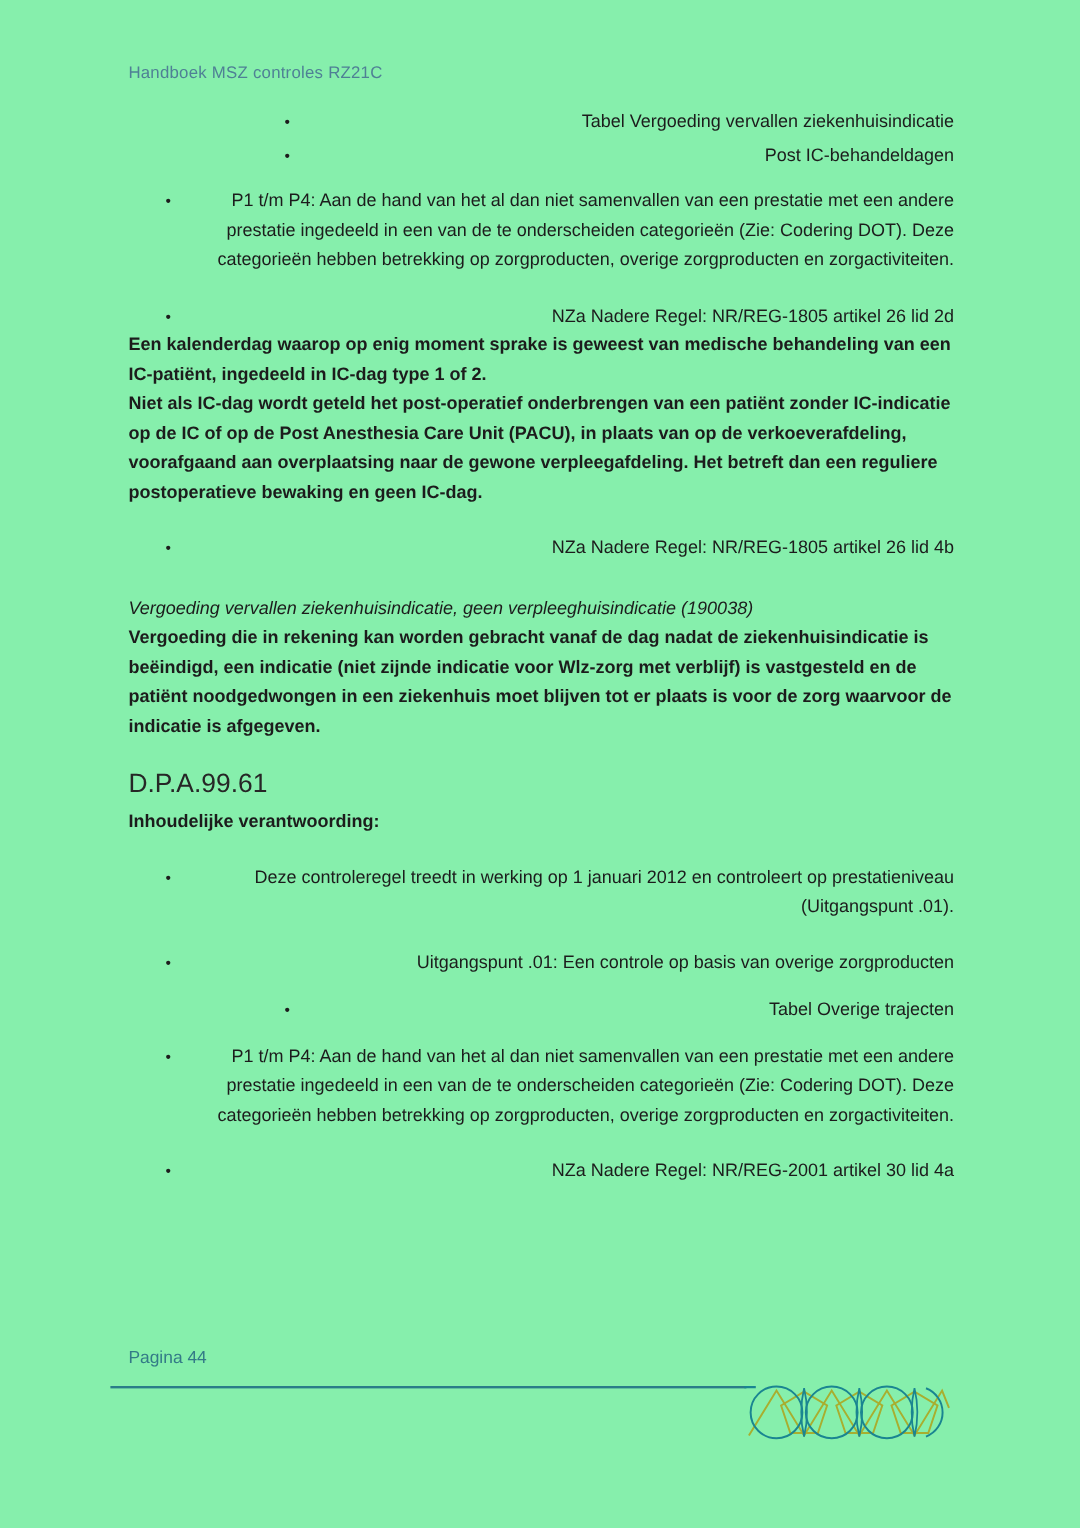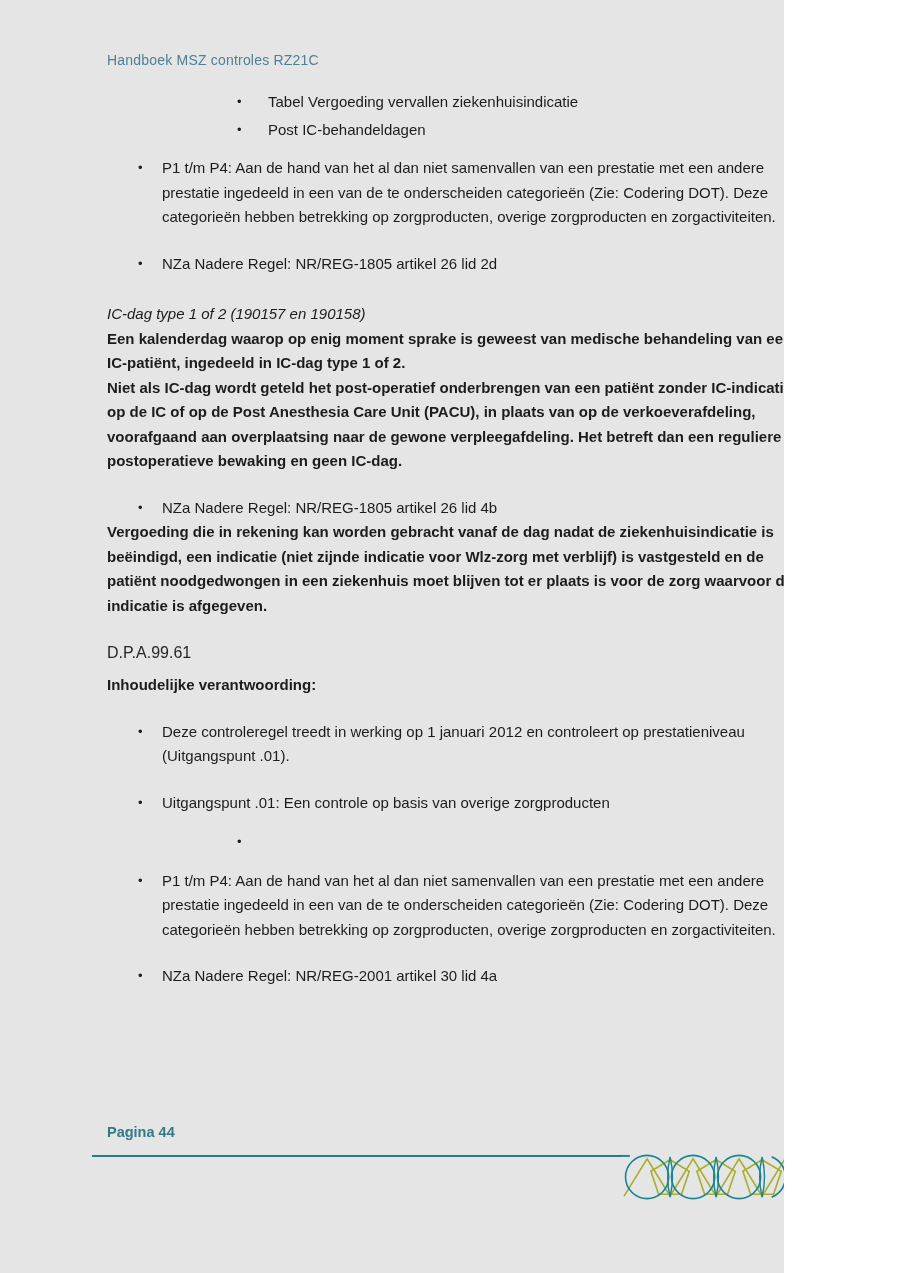--- a/index.html
+++ b/index.html
@@ -7,54 +7,54 @@
     --footer-text:#337a87;
     --rule:#2a7d88;
     --logo-teal:#1a8591;
     --logo-olive:#a8ae2f;
     --body-text:#1c1c1c;
     --heading-text:#262626;
   }
   html,body{margin:0;padding:0;background:#ffffff;}
   .page{
     position:relative;
-    width:784px;height:1273px;
-    background:#e5e5e5;
+    width:900px;height:1273px;
+    background:#86efac;
     overflow:hidden;
     font-family:"Liberation Sans", sans-serif;
     color:var(--body-text);
   }
   .doc-header{
     position:absolute;top:52px;left:107px;
     font-size:14px;letter-spacing:0.2px;
     color:var(--header-text);
   }
   .doc-body{
     position:absolute;top:90px;left:107px;width:688px;
     font-size:15px;line-height:24.5px;
   }
   .doc-body > :first-child{margin-top:0;}
   .bullet{display:flex;}
   .bullet .dot{flex:0 0 auto;font-size:13px;}
-  .bullet .btext{flex:1 1 auto;}
+  .bullet .btext{flex:1 1 auto;text-align:right;}
   .bullet1{margin-top:22px;}
   .bullet1 .dot{margin-left:31px;width:24px;}
   .bullet2{margin-top:3px;}
   .bullet2 .dot{margin-left:130px;width:31px;}
   .bullet2 + .bullet1{margin-top:14px;}
   .bullet1 + .bullet2{margin-top:15px;}
   .italic_heading{margin-top:26px;font-style:italic;}
   .paragraph{margin-top:0;white-space:pre-line;font-weight:bold;}
   .paragraph + .paragraph{margin-top:17px;}
   .heading1{
     margin-top:20px;margin-bottom:5px;
-    font-size:16px;line-height:30px;
+    font-size:22px;line-height:30px;
     color:var(--heading-text);
   }
-  .doc-footer{position:absolute;left:0;top:1122px;width:900px;height:130px;font-weight:bold;}
+  .doc-footer{position:absolute;left:0;top:1122px;width:900px;height:130px;}
   .page-label{position:absolute;left:107px;top:2px;font-size:14.5px;color:var(--footer-text);}
   .footer-rule{position:absolute;left:92px;top:33px;width:530px;height:2px;background:var(--rule);}
   .logo{position:absolute;left:620px;top:32px;width:173px;height:46px;overflow:hidden;}
 </style>
 </head>
 <body>
 
 <div class="page">
 
   <div class="doc-header">Handboek MSZ controles RZ21C</div>
@@ -69,40 +69,41 @@
         <span class="btext">Post IC-behandeldagen</span>
       </div>
       <div class="bullet bullet1">
         <span class="dot">•</span>
         <span class="btext">P1 t/m P4: Aan de hand van het al dan niet samenvallen van een prestatie met een andere prestatie ingedeeld in een van de te onderscheiden categorieën (Zie: Codering DOT). Deze categorieën hebben betrekking op zorgproducten, overige zorgproducten en zorgactiviteiten.</span>
       </div>
       <div class="bullet bullet1">
         <span class="dot">•</span>
         <span class="btext">NZa Nadere Regel: NR/REG-1805 artikel 26 lid 2d</span>
       </div>
-      <div class="italic_heading">IC-dag type 1 of 2 (190157 en 190158)</div>
       <div class="paragraph">Een kalenderdag waarop op enig moment sprake is geweest van medische behandeling van een IC-patiënt, ingedeeld in IC-dag type 1 of 2.
 Niet als IC-dag wordt geteld het post-operatief onderbrengen van een patiënt zonder IC-indicatie op de IC of op de Post Anesthesia Care Unit (PACU), in plaats van op de verkoeverafdeling, voorafgaand aan overplaatsing naar de gewone verpleegafdeling. Het betreft dan een reguliere postoperatieve bewaking en geen IC-dag.</div>
       <div class="bullet bullet1">
         <span class="dot">•</span>
         <span class="btext">NZa Nadere Regel: NR/REG-1805 artikel 26 lid 4b</span>
       </div>
+      <div class="italic_heading">Vergoeding vervallen ziekenhuisindicatie, geen verpleeghuisindicatie (190038)</div>
       <div class="paragraph">Vergoeding die in rekening kan worden gebracht vanaf de dag nadat de ziekenhuisindicatie is beëindigd, een indicatie (niet zijnde indicatie voor Wlz-zorg met verblijf) is vastgesteld en de patiënt noodgedwongen in een ziekenhuis moet blijven tot er plaats is voor de zorg waarvoor de indicatie is afgegeven.</div>
       <div class="heading1">D.P.A.99.61</div>
       <div class="paragraph">Inhoudelijke verantwoording:</div>
       <div class="bullet bullet1">
         <span class="dot">•</span>
         <span class="btext">Deze controleregel treedt in werking op 1 januari 2012 en controleert op prestatieniveau (Uitgangspunt .01).</span>
       </div>
       <div class="bullet bullet1">
         <span class="dot">•</span>
         <span class="btext">Uitgangspunt .01: Een controle op basis van overige zorgproducten</span>
       </div>
       <div class="bullet bullet2">
         <span class="dot">•</span>
+        <span class="btext">Tabel Overige trajecten</span>
       </div>
       <div class="bullet bullet1">
         <span class="dot">•</span>
         <span class="btext">P1 t/m P4: Aan de hand van het al dan niet samenvallen van een prestatie met een andere prestatie ingedeeld in een van de te onderscheiden categorieën (Zie: Codering DOT). Deze categorieën hebben betrekking op zorgproducten, overige zorgproducten en zorgactiviteiten.</span>
       </div>
       <div class="bullet bullet1">
         <span class="dot">•</span>
         <span class="btext">NZa Nadere Regel: NR/REG-2001 artikel 30 lid 4a</span>
       </div>
     </div>

